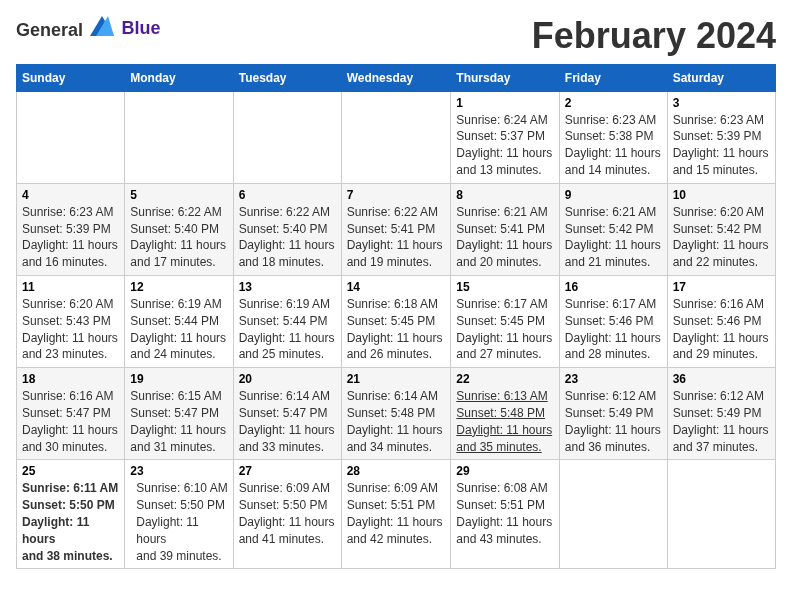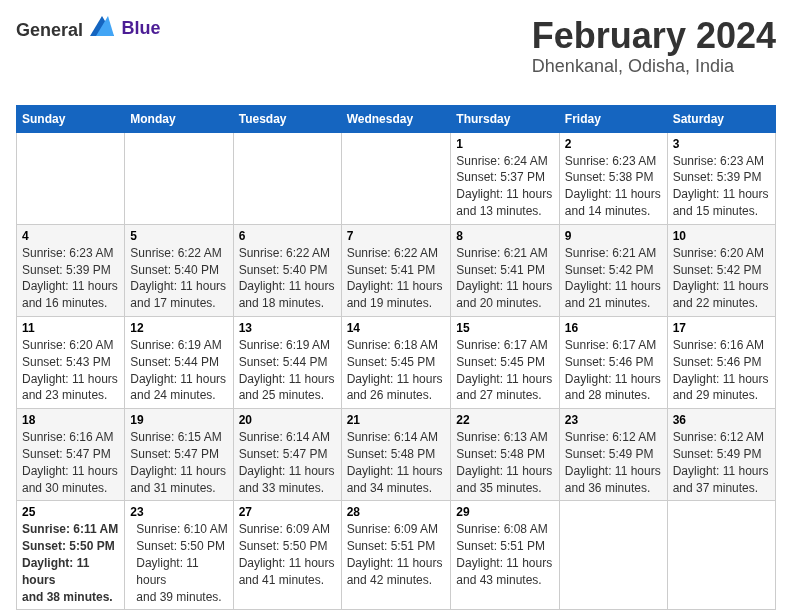--- a/index.html
+++ b/index.html
@@ -7,21 +7,21 @@
       font-family: Arial, sans-serif;
       background: #fff;
       width: 792px;
       min-height: 612px;
       padding: 16px;
     }
     .header-area {
       display: flex;
       justify-content: space-between;
       align-items: flex-start;
-      margin-bottom: 28px;
+      margin-bottom: 8px;
     }
     .logo {
       display: flex;
       align-items: center;
     }
     .logo-text-general {
       font-size: 18px;
       font-weight: bold;
       color: #333;
     }
@@ -102,21 +102,20 @@
         <polygon points="0,20 12,0 24,20" fill="#1565C0"></polygon>
         <polygon points="6,20 18,0 24,20" fill="#42A5F5"></polygon>
       </svg>
     </div>
     <div>
       <span class="logo-text-blue">Blue</span>
     </div>
   </div>
   <div class="title-area">
     <div class="main-title">February 2024</div>
-    <div class="subtitle">Dhenkanal, Odisha, India</div>
   </div>
 </div>
 
 <table>
   <thead>
     <tr>
     <th>Sunday</th>
         <th>Monday</th>
         <th>Tuesday</th>
         <th>Wednesday</th>
@@ -279,21 +278,21 @@
         </td>
         <td>
           <span class="day-num">21</span>
           <div class="day-detail" style="white-space: pre-line;">Sunrise: 6:14 AM
 Sunset: 5:48 PM
 Daylight: 11 hours
 and 34 minutes.</div>
         </td>
         <td>
           <span class="day-num">22</span>
-          <div class="day-detail" style="white-space: pre-line;">Sunrise: 6:13 AM
+          <div class="day-detail" style="white-space: pre-line; text-decoration: underline;">Sunrise: 6:13 AM
 Sunset: 5:48 PM
 Daylight: 11 hours
 and 35 minutes.</div>
         </td>
         <td>
           <span class="day-num">23</span>
           <div class="day-detail" style="white-space: pre-line;">Sunrise: 6:12 AM
 Sunset: 5:49 PM
 Daylight: 11 hours
 and 36 minutes.</div>

